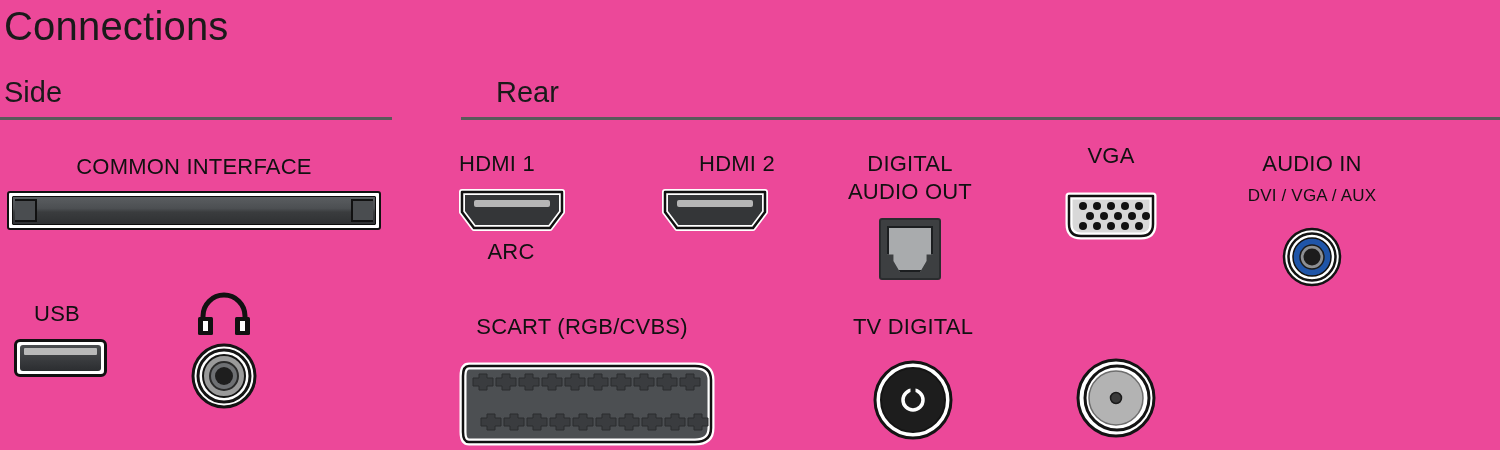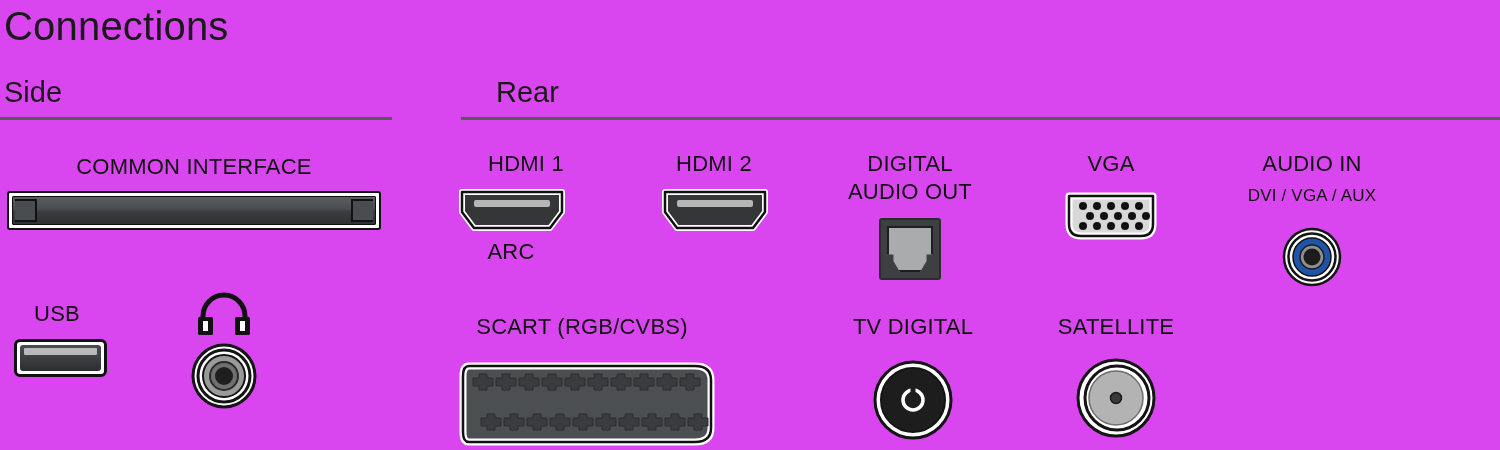--- a/index.html
+++ b/index.html
@@ -10,21 +10,21 @@
   }
   body {
     font-family: "Liberation Sans", sans-serif;
     color: #1a1a1a;
     -webkit-font-smoothing: antialiased;
   }
   #page {
     position: relative;
     width: 1500px;
     height: 450px;
-    background: #d946ef;
+    background: #ec4899;
     overflow: hidden;
   }
 
   
   .page-title {
     position: absolute;
     left: 4px;
     top: 6px;
     font-size: 40px;
     font-weight: 300;
@@ -264,46 +264,46 @@
       <circle cx="32" cy="32" r="26" fill="#ffffff" stroke="#141414" stroke-width="3"></circle>
       <circle cx="32" cy="32" r="21" fill="#9a9a9a" stroke="#141414" stroke-width="2"></circle>
       <circle cx="32" cy="32" r="14" fill="#6e7073" stroke="#2a2a2a" stroke-width="2"></circle>
       <circle cx="32" cy="32" r="9" fill="#1e1e1e"></circle>
     </svg>
   </div>
 
   <div class="section-title" style="left:464px; top:78px;margin-left:32px;">Rear</div>
   <div class="section-rule" style="left:461px; top:117px; width:1039px;"></div>
 
-  <div class="port-label" style="left:526px; top:152px;">HDMI 1</div>
+  <div class="port-label" style="left:497px; top:152px;">HDMI 1</div>
   <div class="port hdmi" style="left:458px; top:188px;">
     <svg width="108" height="44" viewBox="0 0 108 44">
       <path d="M4 4 H104 V24 L92 40 H16 L4 24 Z" fill="#343638" stroke="#ffffff" stroke-width="6" stroke-linejoin="round"></path>
       <path d="M4 4 H104 V24 L92 40 H16 L4 24 Z" fill="none" stroke="#111111" stroke-width="2.5" stroke-linejoin="round"></path>
       <rect x="16" y="12" width="76" height="7" rx="2" fill="#b6b6b6"></rect>
     </svg>
   </div>
   <div class="port-label" style="left:511px; top:240px;">ARC</div>
 
-  <div class="port-label" style="left:714px; top:152px;">HDMI 2</div>
+  <div class="port-label" style="left:737px; top:152px;">HDMI 2</div>
   <div class="port hdmi" style="left:661px; top:188px;">
     <svg width="108" height="44" viewBox="0 0 108 44">
       <path d="M4 4 H104 V24 L92 40 H16 L4 24 Z" fill="#343638" stroke="#ffffff" stroke-width="6" stroke-linejoin="round"></path>
       <path d="M4 4 H104 V24 L92 40 H16 L4 24 Z" fill="none" stroke="#111111" stroke-width="2.5" stroke-linejoin="round"></path>
       <rect x="16" y="12" width="76" height="7" rx="2" fill="#b6b6b6"></rect>
     </svg>
   </div>
 
   <div class="port-label two-line" style="left:910px; top:152px;">DIGITAL</div>
   <div class="port-label two-line" style="left:910px; top:180px;">AUDIO OUT</div>
   <div class="port optical">
     <div class="optical-inner"></div>
   </div>
 
-  <div class="port-label" style="left:1111px; top:152px;text-align:center;">VGA</div>
+  <div class="port-label" style="left:1111px; top:144px;text-align:center;">VGA</div>
   <div class="port vga">
     <svg width="96" height="52" viewBox="0 0 96 52">
       <path d="M6 6 H90 V34 Q90 46 78 46 H18 Q6 46 6 34 Z" fill="#d8d8d8" stroke="#ffffff" stroke-width="7" stroke-linejoin="round"></path>
       <path d="M6 6 H90 V34 Q90 46 78 46 H18 Q6 46 6 34 Z" fill="none" stroke="#111111" stroke-width="2.5" stroke-linejoin="round"></path>
       <g fill="#121212">
         <circle cx="20" cy="16" r="4"></circle>
           <circle cx="34" cy="16" r="4"></circle>
         <circle cx="48" cy="16" r="4"></circle>
           <circle cx="62" cy="16" r="4"></circle>
         <circle cx="76" cy="16" r="4"></circle>
@@ -368,21 +368,20 @@
   <div class="port-label" style="left:913px; top:315px;">TV DIGITAL</div>
   <div class="port coax antenna">
     <svg width="80" height="80" viewBox="0 0 80 80">
       <circle cx="40" cy="40" r="38" fill="#ffffff" stroke="#141414" stroke-width="3"></circle>
       <circle cx="40" cy="40" r="32" fill="#1d1d1d" stroke="#141414" stroke-width="2"></circle>
       <circle cx="40" cy="40" r="10" fill="none" stroke="#ffffff" stroke-width="3.5"></circle>
       <rect x="37.5" y="26" width="5" height="8" fill="#1d1d1d"></rect>
     </svg>
   </div>
 
-  <div class="port-label" style="left:1116px; top:315px;">SATELLITE</div>
   <div class="port coax satellite">
     <svg width="80" height="80" viewBox="0 0 80 80">
       <circle cx="40" cy="40" r="38" fill="#ffffff" stroke="#141414" stroke-width="3"></circle>
       <circle cx="41" cy="40" r="32" fill="#ffffff" stroke="#141414" stroke-width="3"></circle>
       <circle cx="40" cy="40" r="27" fill="#b3b3b3" stroke="#6e6e6e" stroke-width="1.5"></circle>
       <circle cx="40" cy="40" r="5.5" fill="#3a3a3a" stroke="#1a1a1a" stroke-width="1.5"></circle>
     </svg>
   </div>
 
 </div>

